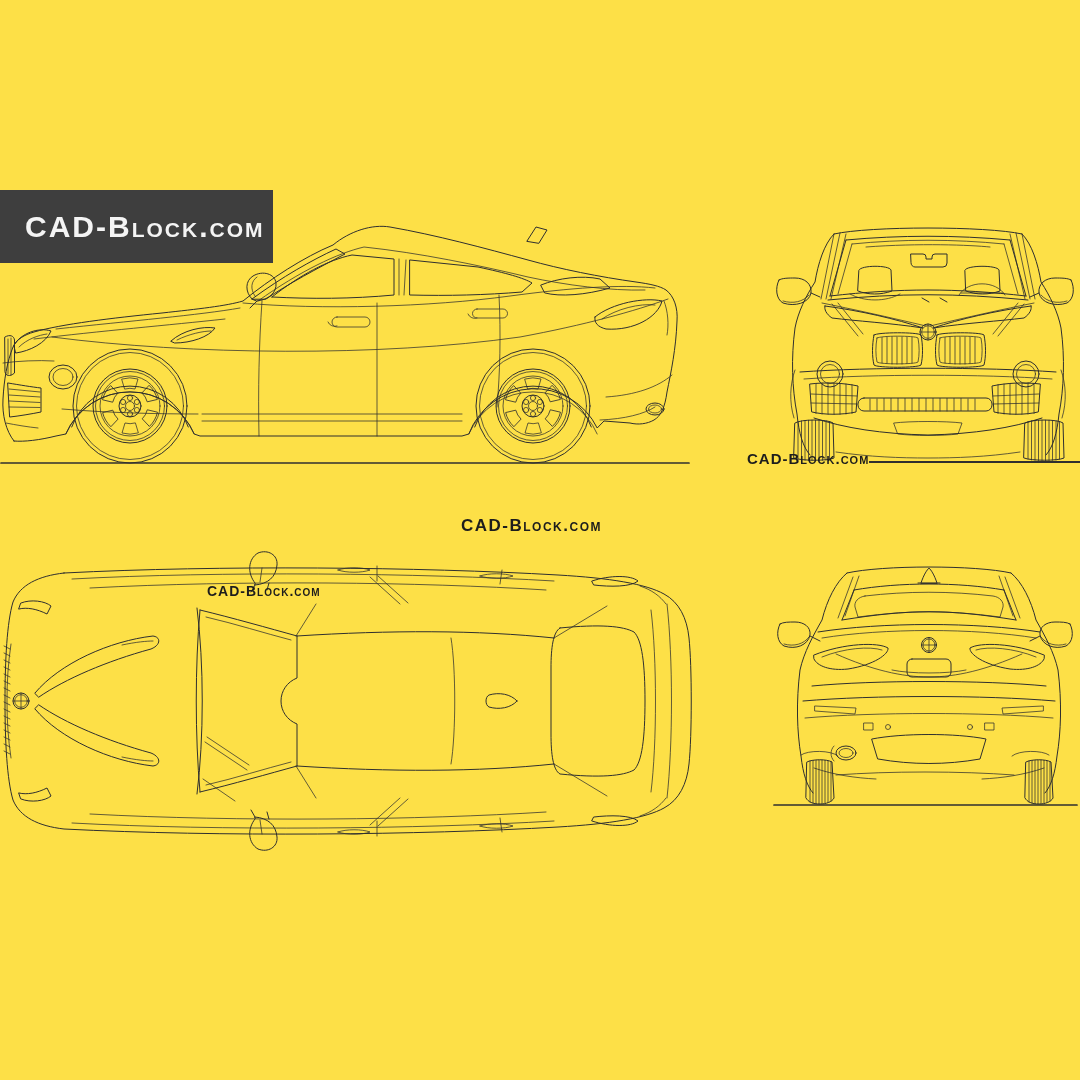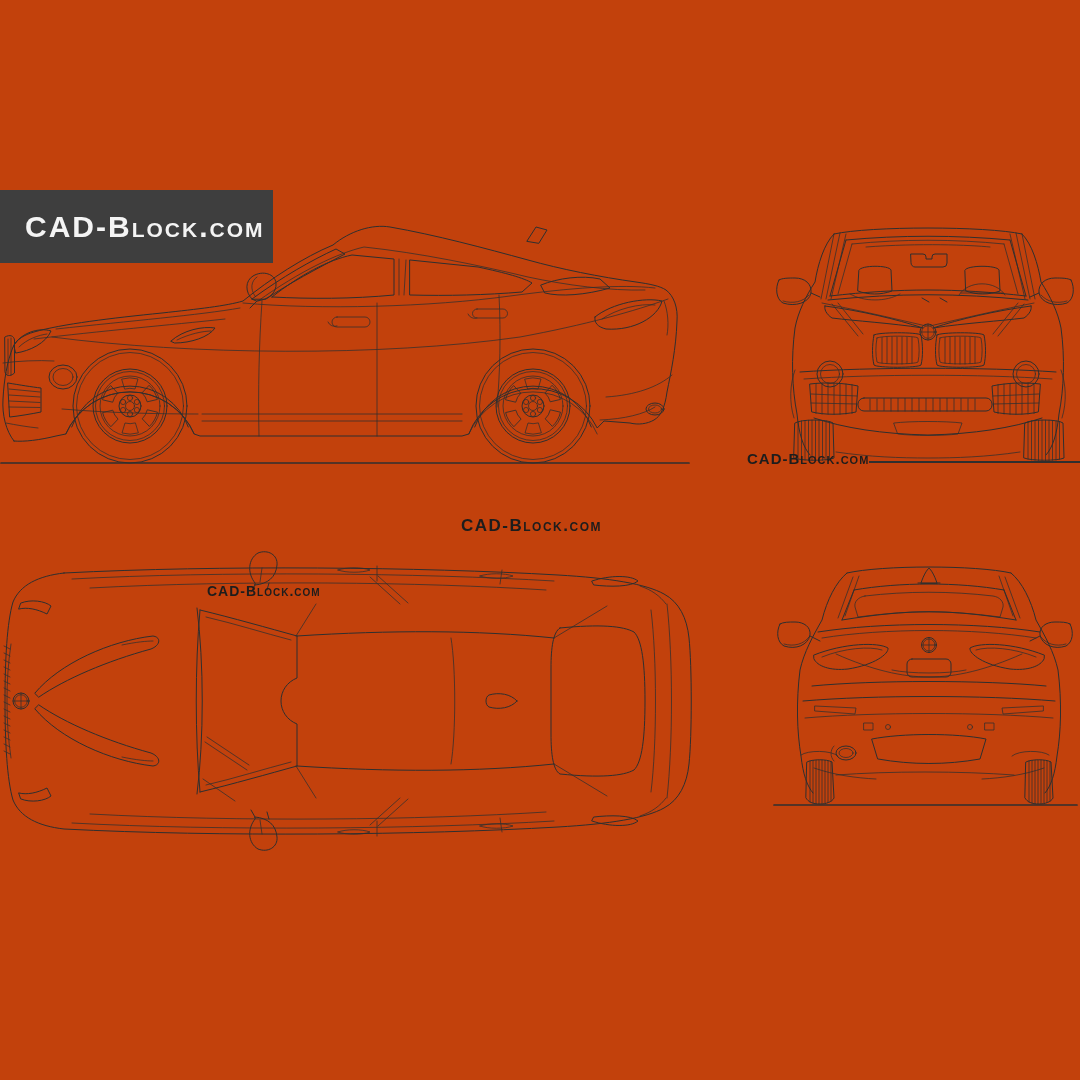--- a/index.html
+++ b/index.html
@@ -1,16 +1,16 @@
 <!DOCTYPE html>
 <html><head>
 <meta charset="utf-8">
 <style>
   html,body{margin:0;padding:0;background:#fff;}
-  .canvas{position:relative;width:1080px;height:1080px;background:#c2410c;overflow:hidden;
+  .canvas{position:relative;width:1080px;height:1080px;background:#fde047;overflow:hidden;
           font-family:"Liberation Sans",sans-serif;}
   svg{position:absolute;overflow:visible;}
   svg *{fill:none;stroke:#2f2f2f;stroke-width:1;stroke-linecap:round;stroke-linejoin:round;}
   svg .t{stroke-width:.75;}
   svg .g{stroke-width:1.7;}
   .banner{position:absolute;left:0;top:190px;width:273px;height:73px;background:#3e3e3e;
           display:flex;align-items:center;}
   .banner span{color:#f4f4f4;font-weight:bold;font-variant:small-caps;font-size:30px;
           letter-spacing:2px;padding-left:25px;white-space:nowrap;}
   .wm{position:absolute;color:#1d1d1d;font-weight:bold;font-variant:small-caps;

